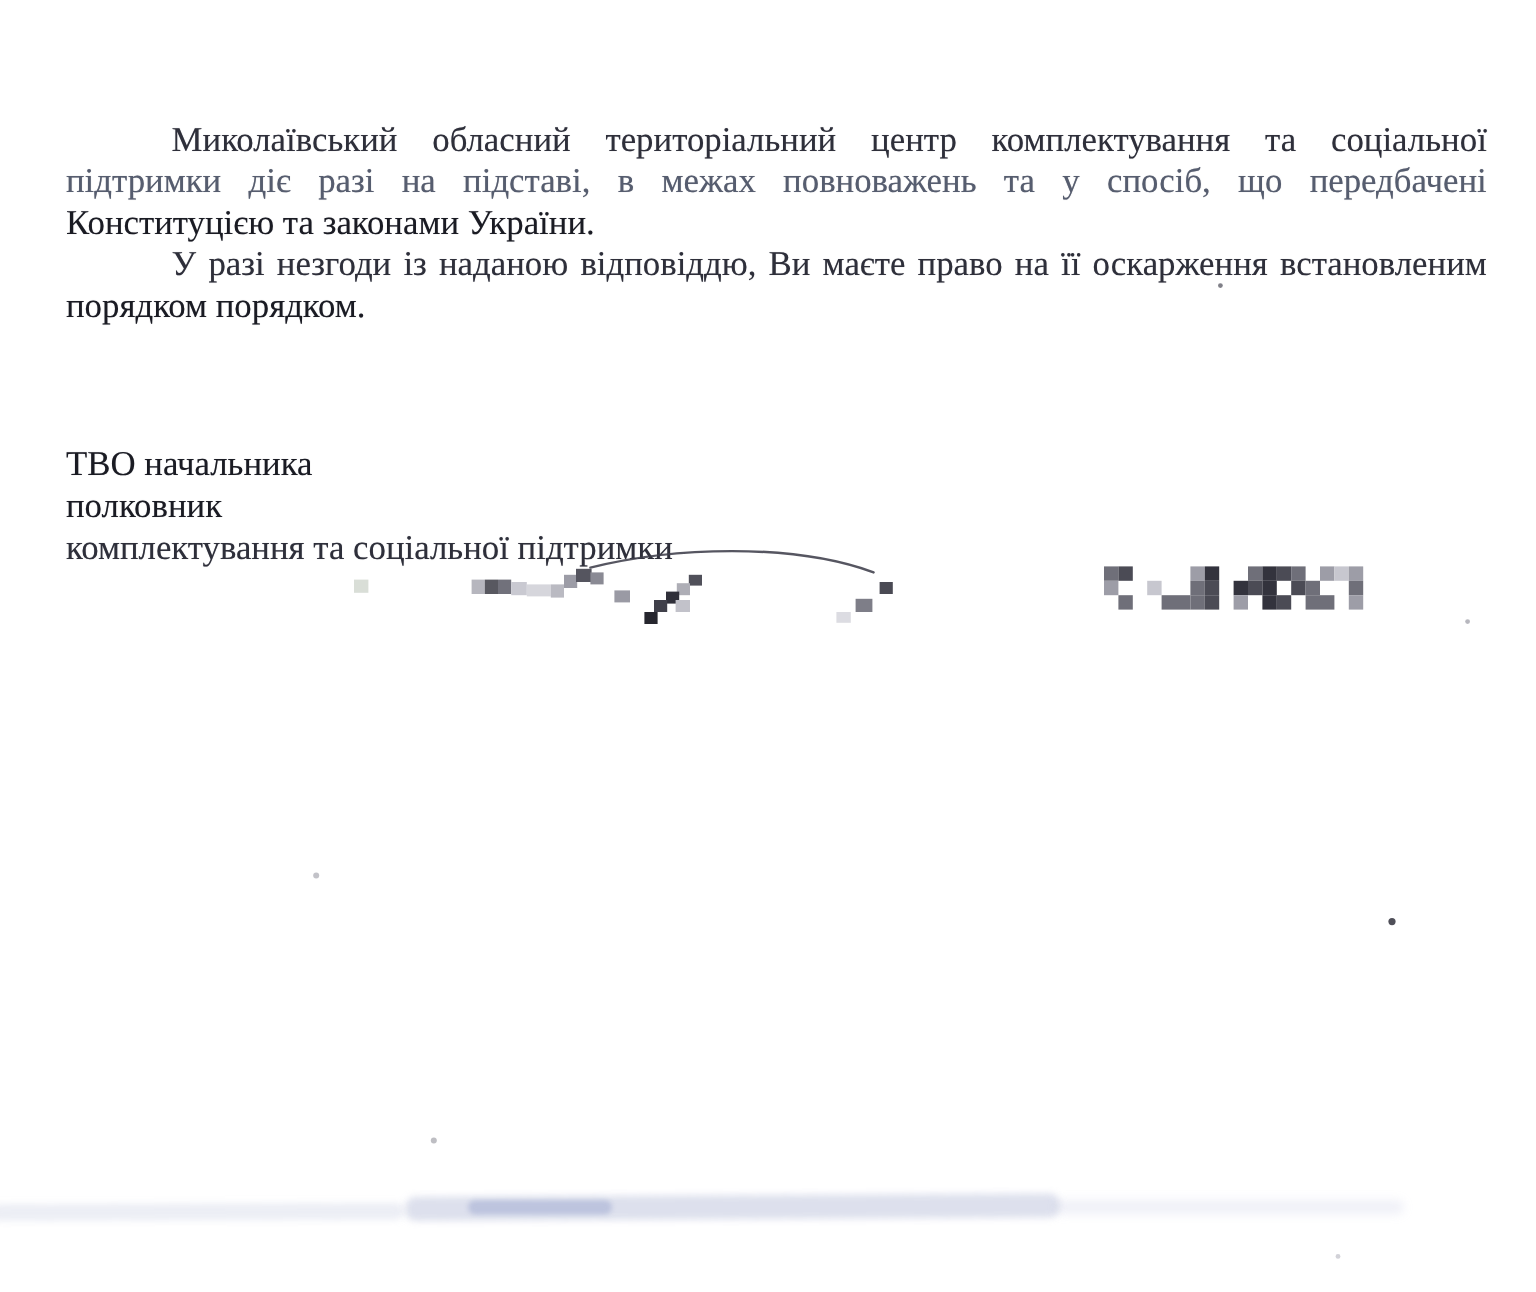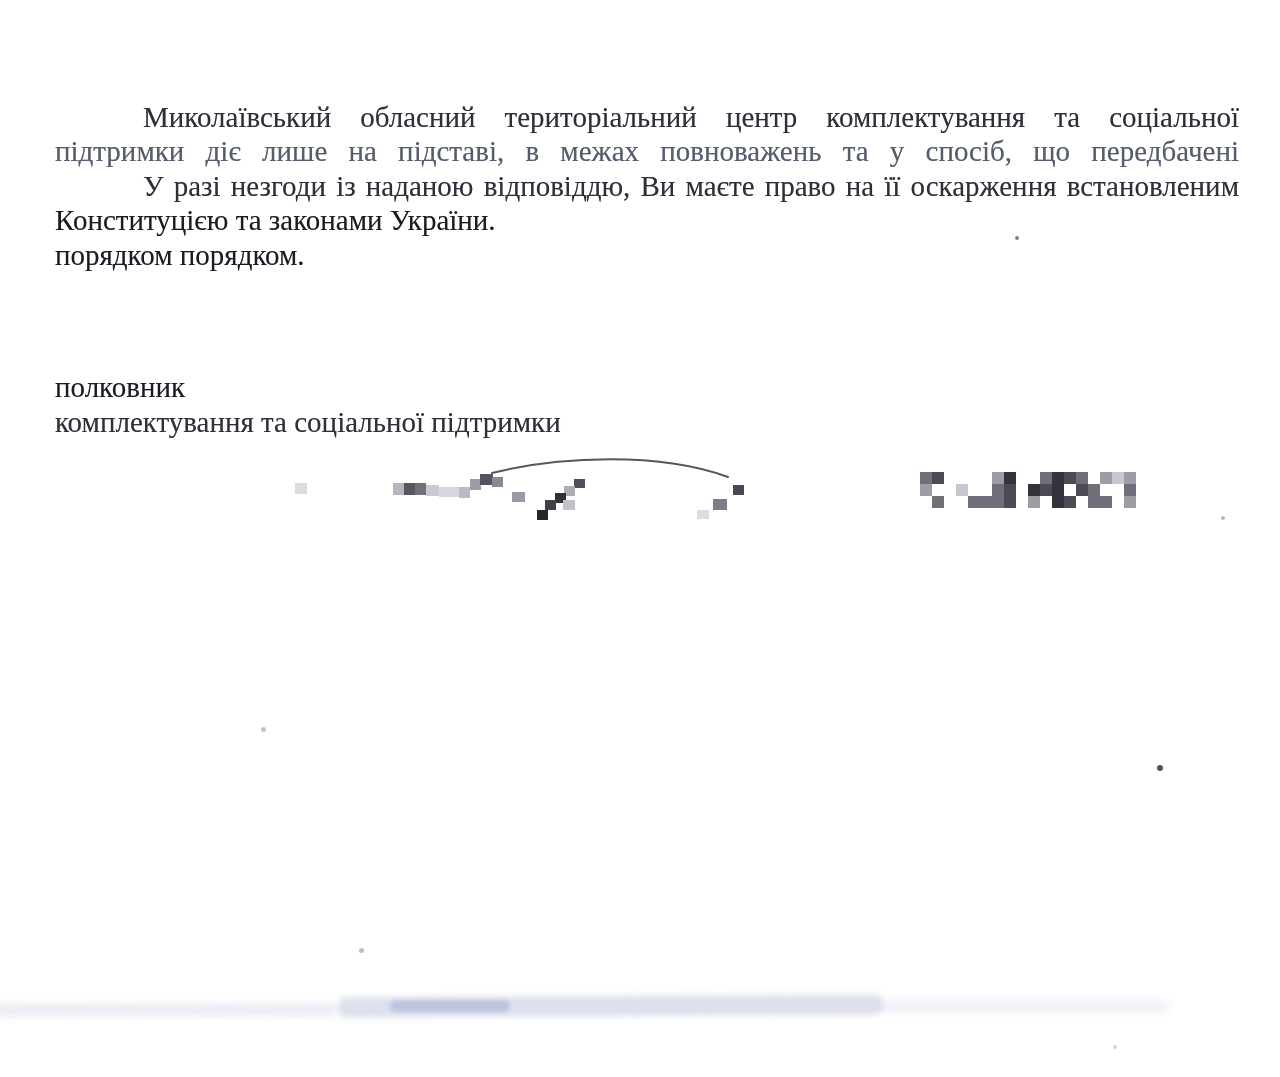--- a/index.html
+++ b/index.html
@@ -73,27 +73,28 @@
     pointer-events: none;
   }
 </style>
 </head>
 <body>
 
 <div class="page">
 
   <div class="body-text">
     <div class="line justified indent tone-normal">Миколаївський обласний територіальний центр комплектування та соціальної</div>
-    <div class="line justified tone-light">підтримки діє лише на підставі, в межах повноважень та у спосіб, що передбачені</div>
+    <div class="line justified tone-light">підтримки діє разі на підставі, в межах повноважень та у спосіб, що передбачені</div>
+    <div class="line tone-dark">Конституцією та законами України.</div>
     <div class="line justified indent tone-normal">У разі незгоди із наданою відповіддю, Ви маєте право на її оскарження встановленим</div>
-    <div class="line tone-dark">Конституцією та законами України.</div>
     <div class="line tone-dark">порядком порядком.</div>
   </div>
 
   <div class="sig-block">
+    <span class="line tone-dark">ТВО начальника</span>
     <span class="line tone-dark">полковник</span>
     <span class="line tone-normal">комплектування та соціальної підтримки</span>
   </div>
 
   <svg class="sig-stroke" viewBox="0 0 1280 1077" xmlns="http://www.w3.org/2000/svg">
     <path d="M 492 473 C 560 456, 660 452, 728 477" fill="none" stroke="#3f3f4b" stroke-width="2" stroke-linecap="round" opacity="0.88"></path>
   </svg>
 
   <div>
       <div class="mosaic-cell" style="left: 295px; top: 483px; width: 12px; height: 11px; background: rgb(217, 222, 215);"></div>

